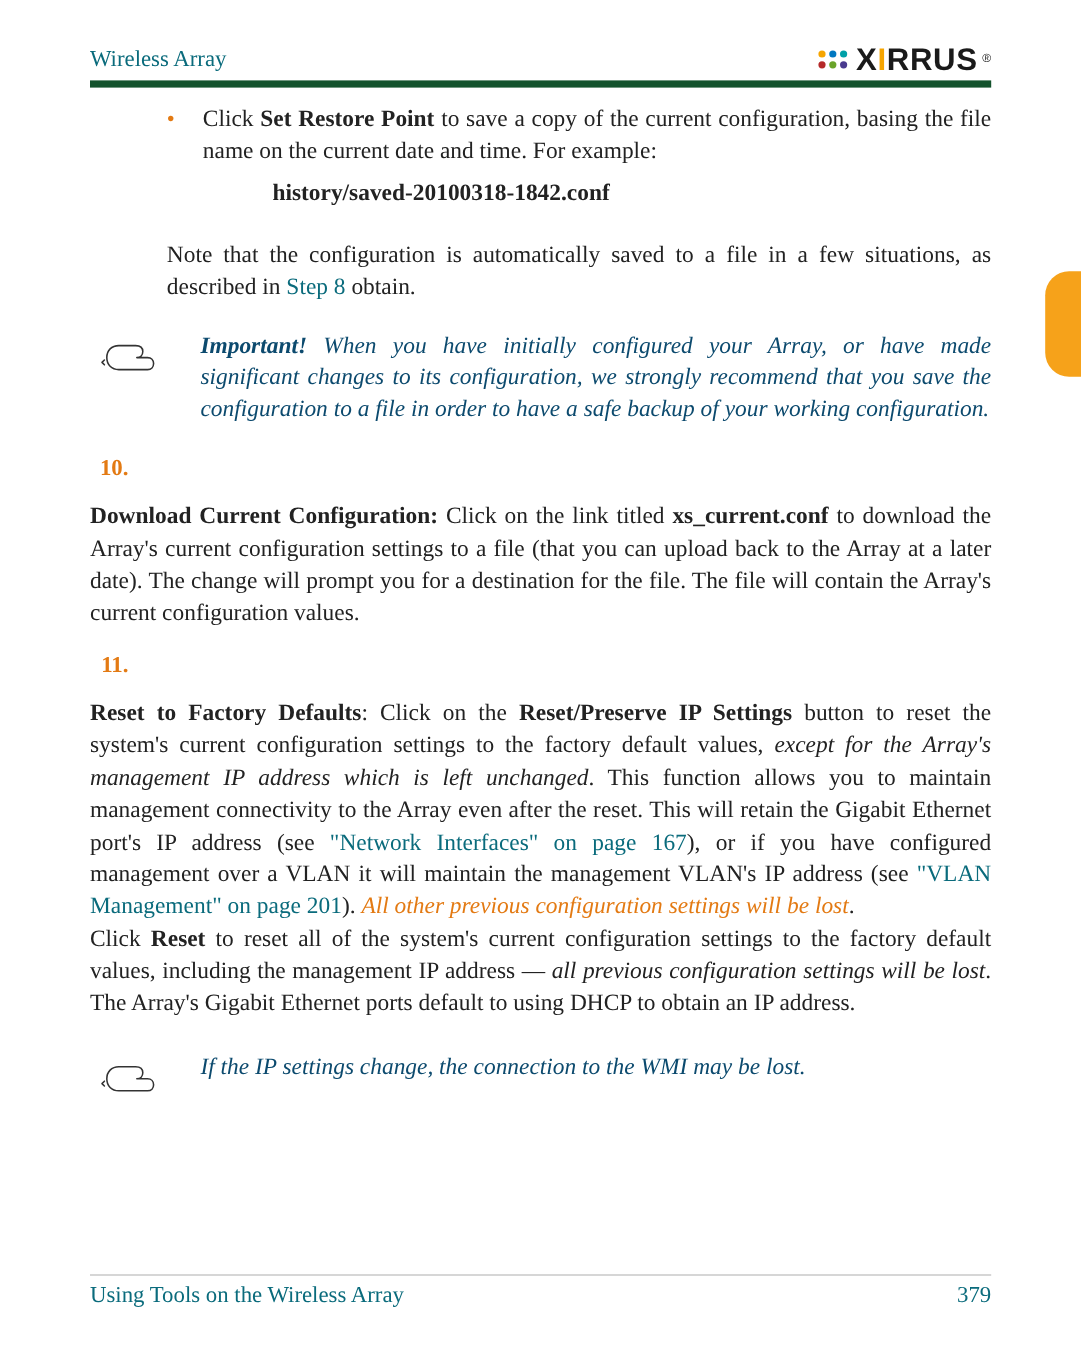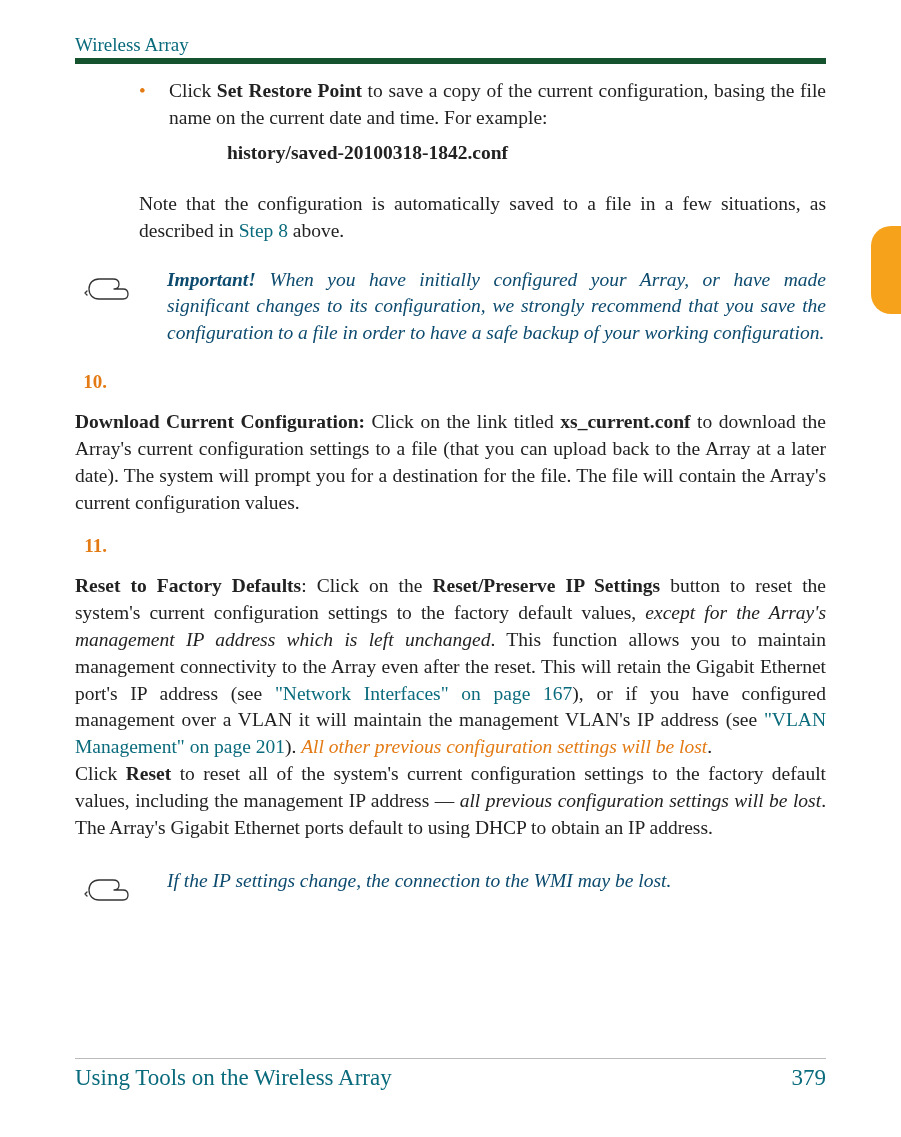--- a/index.html
+++ b/index.html
@@ -140,64 +140,76 @@
   .footer {
     position: absolute;
     left: 75px;
     right: 75px;
     bottom: 46px;
     border-top: 1px solid #bbb;
     padding-top: 6px;
     display: flex;
     justify-content: space-between;
     color: #0a6b7c;
-    font-size: 23px;
+    font-size: 19px;
   }
 </style>
 </head>
 <body>
 
 <div class="side-tab"></div>
 
 <div class="header">
   <div class="header-title">Wireless Array</div>
+  <div class="logo">
+    <div class="logo-dots">
+      <span class="d1"></span>
+        <span class="d2"></span>
+        <span class="d3"></span>
+      <span class="d4"></span>
+        <span class="d5"></span>
+        <span class="d6"></span>
+    </div>
+    <span class="logo-text">X<span class="i-dot">I</span>RRUS</span>
+    <span class="logo-r">®</span>
+  </div>
 </div>
 
 <div class="content">
 
   <div class="bullet-block">
     <div class="bullet-row">
       <div class="bullet-dot">•</div>
       <div class="bullet-text">
         <span>Click </span><b>Set Restore Point</b><span> to save a copy of the current configuration, basing the file name on the current date and time. For example:</span>
         <div class="example-line">history/saved-20100318-1842.conf</div>
       </div>
     </div>
   </div>
 
   <div class="note-after">
-    <span>Note that the configuration is automatically saved to a file in a few situations, as described in </span><span class="link">Step 8</span><span> above.</span>
+    <span>Note that the configuration is automatically saved to a file in a few situations, as described in </span><span class="link">Step 8</span><span> obtain.</span>
   </div>
 
   <div class="quote-block">
     <div class="quote-icon">
       <svg viewBox="0 0 48 40">
         <path d="M6 20 C6 14 10 10 16 10 L30 10 C34 10 36 12 36 15 C36 18 34 20 31 20 L40 20 C43 20 45 22 45 25 C45 28 43 30 40 30 L16 30 C10 30 6 26 6 20 Z M4 22 L2 24 L4 26" fill="none" stroke="#333" stroke-width="1.3" stroke-linejoin="round" stroke-linecap="round"></path>
       </svg>
     </div>
     <div class="quote-text">
       <span class="imp">Important!</span><span> When you have initially configured your Array, or have made significant changes to its configuration, we strongly recommend that you save the configuration to a file in order to have a safe backup of your working configuration.</span>
     </div>
   </div>
 
   <div class="step">
     <div class="step-num">10.</div>
     <div class="step-body">
       <p>
-        <b>Download Current Configuration:</b><span> Click on the link titled </span><b>xs_current.conf</b><span> to download the Array's current configuration settings to a file (that you can upload back to the Array at a later date). The system will prompt you for a destination for the file. The file will contain the Array's current configuration values.</span>
+        <b>Download Current Configuration:</b><span> Click on the link titled </span><b>xs_current.conf</b><span> to download the Array's current configuration settings to a file (that you can upload back to the Array at a later date). The change will prompt you for a destination for the file. The file will contain the Array's current configuration values.</span>
       </p>
     </div>
   </div>
 
   <div class="step">
     <div class="step-num">11.</div>
     <div class="step-body">
       <p>
         <b>Reset to Factory Defaults</b><span>: Click on the </span><b>Reset/Preserve IP Settings</b><span> button to reset the system's current configuration settings to the factory default values, </span><i>except for the Array's management IP address which is left unchanged</i><span>. This function allows you to maintain management connectivity to the Array even after the reset. This will retain the Gigabit Ethernet port's IP address (see </span><span class="link">"Network Interfaces" on page 167</span><span>), or if you have configured management over a VLAN it will maintain the management VLAN's IP address (see </span><span class="link">"VLAN Management" on page 201</span><span>). </span><span class="ital-orange">All other previous configuration settings will be lost</span><span>.</span>
       </p>

